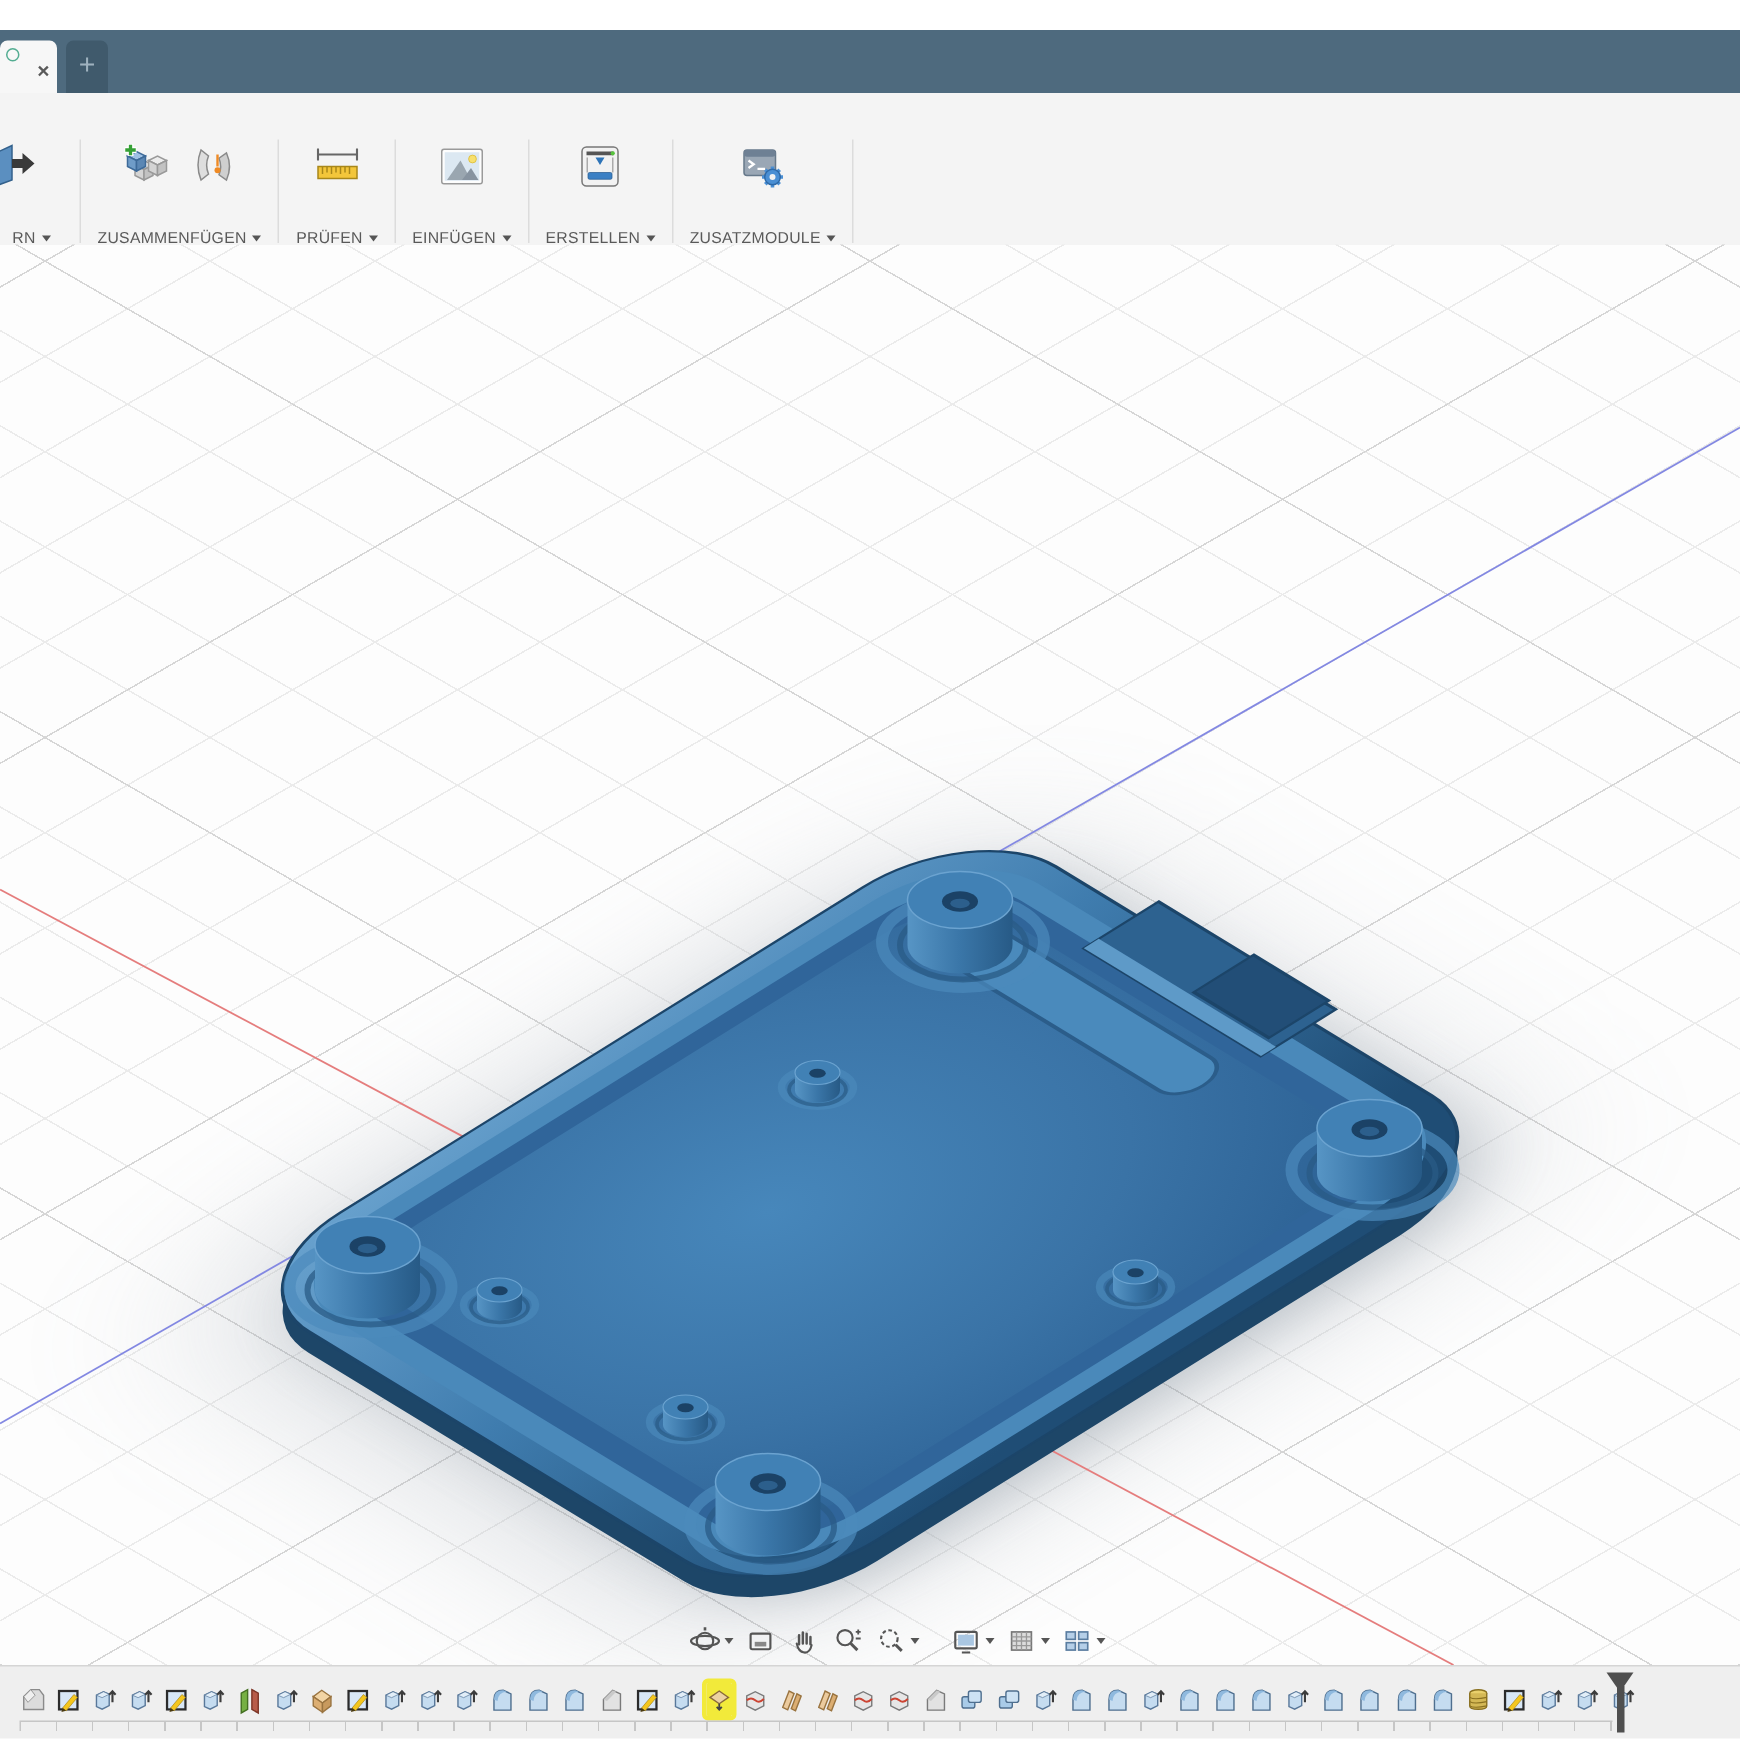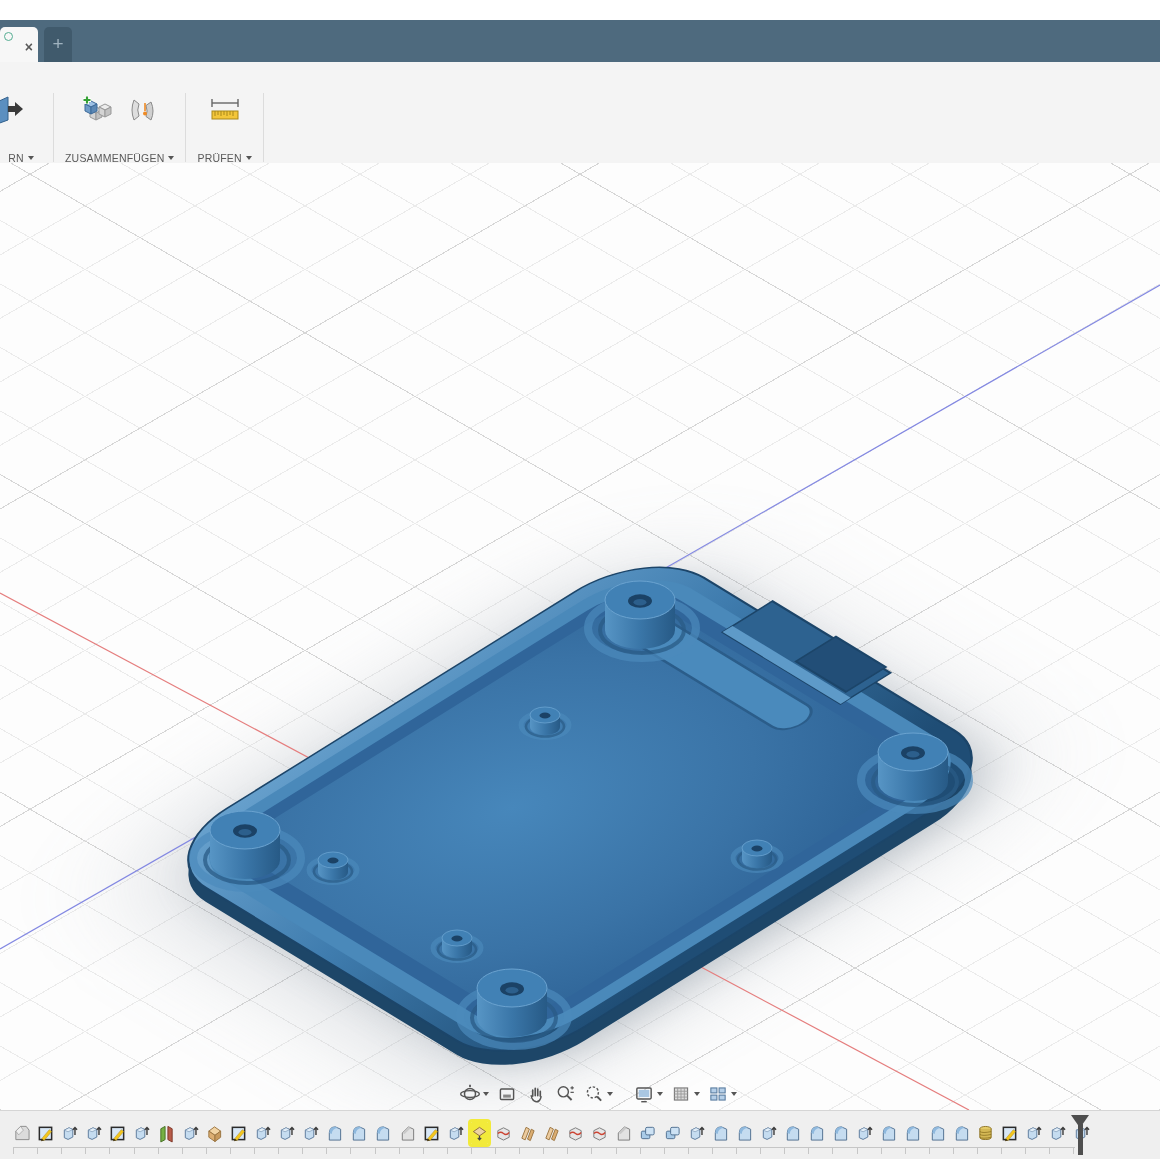--- a/index.html
+++ b/index.html
@@ -119,20 +119,73 @@
           <span><svg width="36" height="36" viewBox="0 0 36 36">
               <line x1="5" y1="10" x2="31" y2="10" stroke="#666" stroke-width="1.4"></line>
               <line x1="5" y1="6" x2="5" y2="14" stroke="#666" stroke-width="1.4"></line>
               <line x1="31" y1="6" x2="31" y2="14" stroke="#666" stroke-width="1.4"></line>
               <rect x="5" y="18" width="26" height="8" fill="#f3c63a" stroke="#a8871a"></rect>
               <path d="M8 18v5M11 18v4M14 18v5M17 18v4M20 18v5M23 18v4M26 18v5" stroke="#a8871a" stroke-width="1"></path>
             </svg></span>
         </div>
         <div class="tb-label">
           <span>PRÜFEN</span>
+          <span class="caret"></span>
+        </div>
+      </div>
+      <div class="tb-group">
+        <div class="tb-icons">
+          <span><svg width="36" height="36" viewBox="0 0 36 36">
+              <rect x="4.5" y="6.5" width="27" height="23" rx="1.5" fill="#fdfdfd" stroke="#9a9a9a"></rect>
+              <rect x="6.5" y="8.5" width="23" height="19" fill="#dce8f2"></rect>
+              <circle cx="25" cy="13" r="2.6" fill="#f7e06e" stroke="#d9b830" stroke-width="0.5"></circle>
+              <polygon points="8,27 17,14 24,27" fill="#9aa6b0"></polygon>
+              <polygon points="18,27 24,19 29,27" fill="#8793a0"></polygon>
+            </svg></span>
+        </div>
+        <div class="tb-label">
+          <span>EINFÜGEN</span>
+          <span class="caret"></span>
+        </div>
+      </div>
+      <div class="tb-group">
+        <div class="tb-icons">
+          <span><svg width="36" height="36" viewBox="0 0 36 36">
+              <rect x="6" y="5" width="24" height="26" rx="3" fill="#f2f2f2" stroke="#777"></rect>
+              <rect x="9" y="8" width="18" height="2.5" fill="#555"></rect>
+              <circle cx="26.5" cy="9.2" r="1.4" fill="#57c43c"></circle>
+              <line x1="9.5" y1="12" x2="9.5" y2="22" stroke="#aaa"></line>
+              <line x1="26.5" y1="12" x2="26.5" y2="22" stroke="#aaa"></line>
+              <polygon points="15,12 21,12 18,17" fill="#2e74b8"></polygon>
+              <rect x="10" y="22" width="16" height="4.5" rx="1" fill="#3b80c4" stroke="#2a5e92" stroke-width="0.5"></rect>
+            </svg></span>
+        </div>
+        <div class="tb-label">
+          <span>ERSTELLEN</span>
+          <span class="caret"></span>
+        </div>
+      </div>
+      <div class="tb-group">
+        <div class="tb-icons">
+          <span><svg width="36" height="36" viewBox="0 0 36 36">
+              <rect x="6" y="7" width="21" height="17" rx="2" fill="#9aa7b5" stroke="#66788a"></rect>
+              <rect x="6" y="7" width="21" height="4.5" rx="2" fill="#6e8094"></rect>
+              <path d="M9 14 l3.5 2.5 L9 19 M15 19.5 h5" stroke="#fff" stroke-width="1.5" fill="none"></path>
+              <g stroke="#4a8fd4" stroke-width="2.4">
+                <line x1="25" y1="18" x2="25" y2="32"></line>
+                <line x1="18" y1="25" x2="32" y2="25"></line>
+                <line x1="20.2" y1="20.2" x2="29.8" y2="29.8"></line>
+                <line x1="29.8" y1="20.2" x2="20.2" y2="29.8"></line>
+              </g>
+              <circle cx="25" cy="25" r="5.2" fill="#4a8fd4" stroke="#2f6aa8"></circle>
+              <circle cx="25" cy="25" r="2" fill="#f2f2f2"></circle>
+            </svg></span>
+        </div>
+        <div class="tb-label">
+          <span>ZUSATZMODULE</span>
           <span class="caret"></span>
         </div>
       </div>
     </div>
 
   <div id="viewport">
     <svg id="scene" width="1160" height="947" viewBox="0 0 1160 947">
       <defs>
         <filter id="blurBig" x="-40%" y="-40%" width="180%" height="180%">
             <feGaussianBlur stdDeviation="11"></feGaussianBlur>

